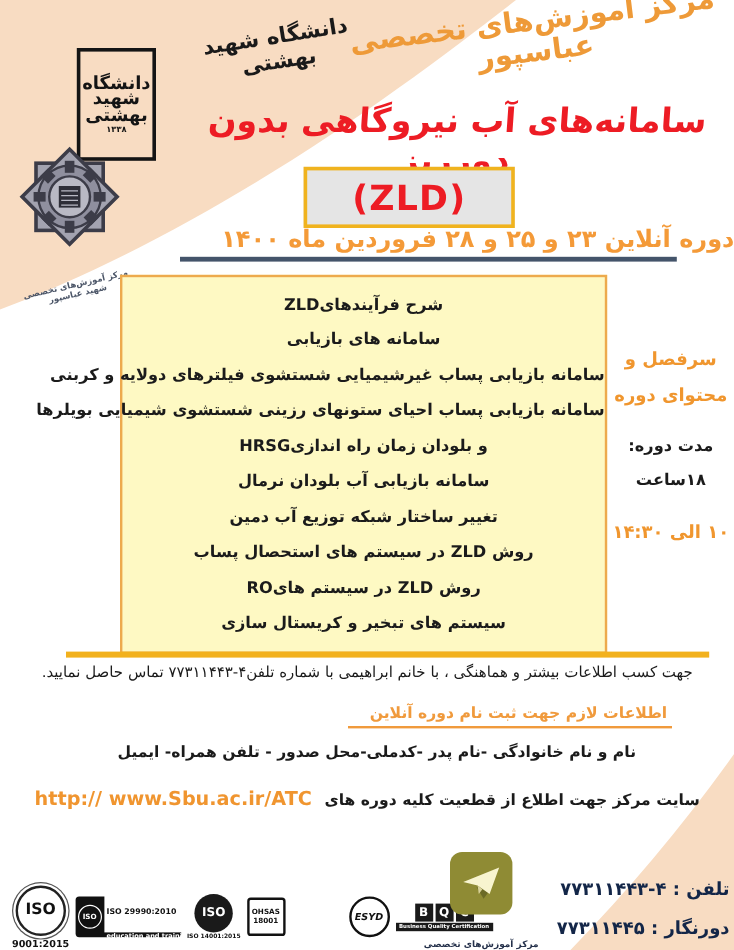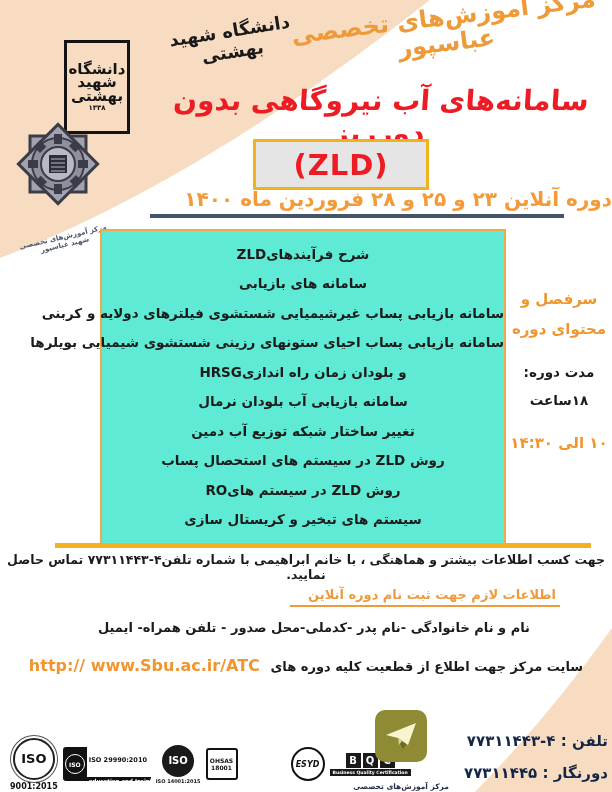--- a/index.html
+++ b/index.html
@@ -50,21 +50,21 @@
     color:#ed1c24;font-size:29px;font-weight:bold;letter-spacing:1px;
   }
   .date-line{
     top:187px;left:0;width:612px;text-align:right;
     color:#f49a38;font-size:20px;font-weight:bold;direction:rtl;
   }
   .navy-line{top:214px;left:150px;width:414px;height:4px;background:#44546a;}
   
   .syllabus{
     top:229px;left:100px;width:406px;height:316px;
-    background:#5eead4;border:2px solid #edaa4d;box-sizing:border-box;
+    background:#fef9c3;border:2px solid #edaa4d;box-sizing:border-box;
     display:flex;flex-direction:column;justify-content:center;
     direction:rtl;text-align:center;
   }
   .syllabus .line{
     color:#1b1b1b;font-size:13.5px;font-weight:bold;line-height:29.5px;
     white-space:nowrap;
   }
   
   .side{
     top:290px;left:506px;width:106px;
@@ -72,21 +72,21 @@
     direction:rtl;text-align:center;font-weight:bold;
   }
   .side .orange{color:#f0962e;font-size:15px;}
   .side .dark{color:#1b1b1b;font-size:13.5px;}
   .gap-s{margin-top:12px;}
   .gap-m{margin-top:26px;}
   .yellow-line{top:543px;left:55px;width:536px;height:5px;background:#f2b11d;}
   
   .contact-line{
     top:552px;left:0;width:612px;text-align:center;direction:rtl;
-    color:#1b1b1b;font-size:12.5px;font-weight:bold;
+    color:#1b1b1b;font-size:12.5px;font-weight:normal;
   }
   .reg-heading{
     top:587px;right:52px;direction:rtl;
     color:#f09a3c;font-size:13px;font-weight:bold;
     border-bottom:2px solid #f09a3c;padding:0 4px 3px 18px;
   }
   .fields-line{
     top:620px;right:82px;direction:rtl;
     color:#1b1b1b;font-size:13px;font-weight:bold;
   }

